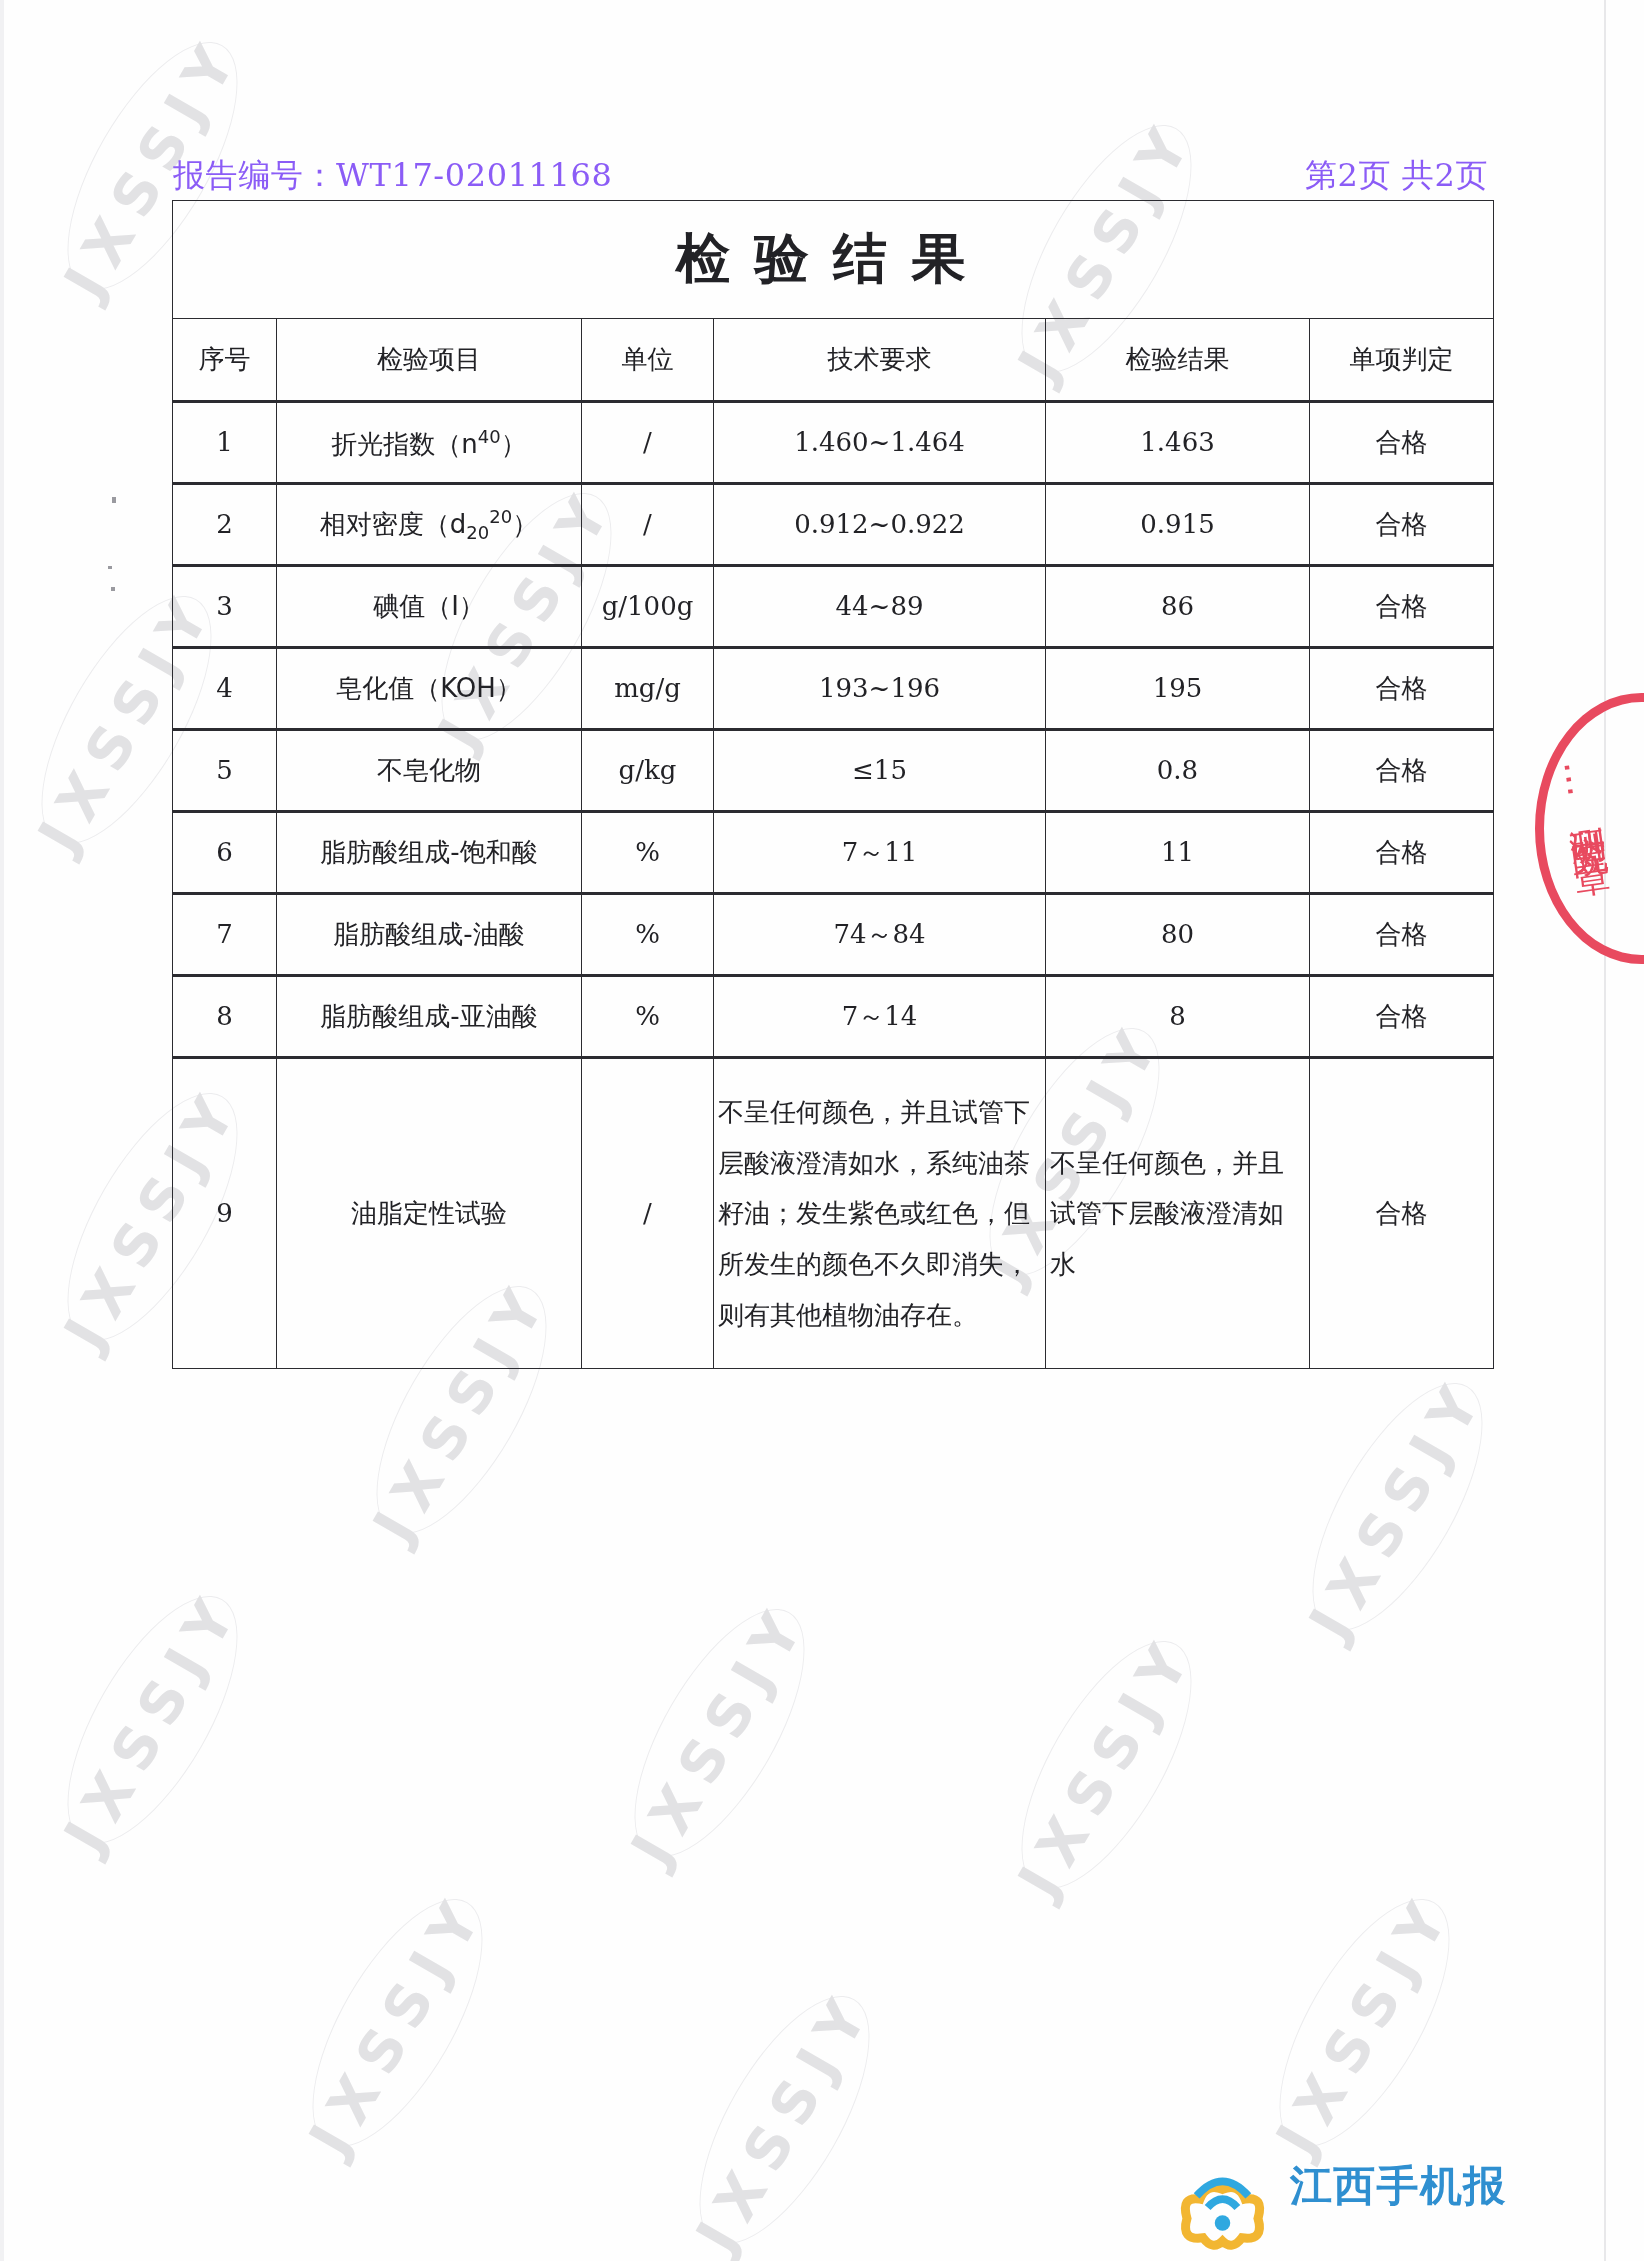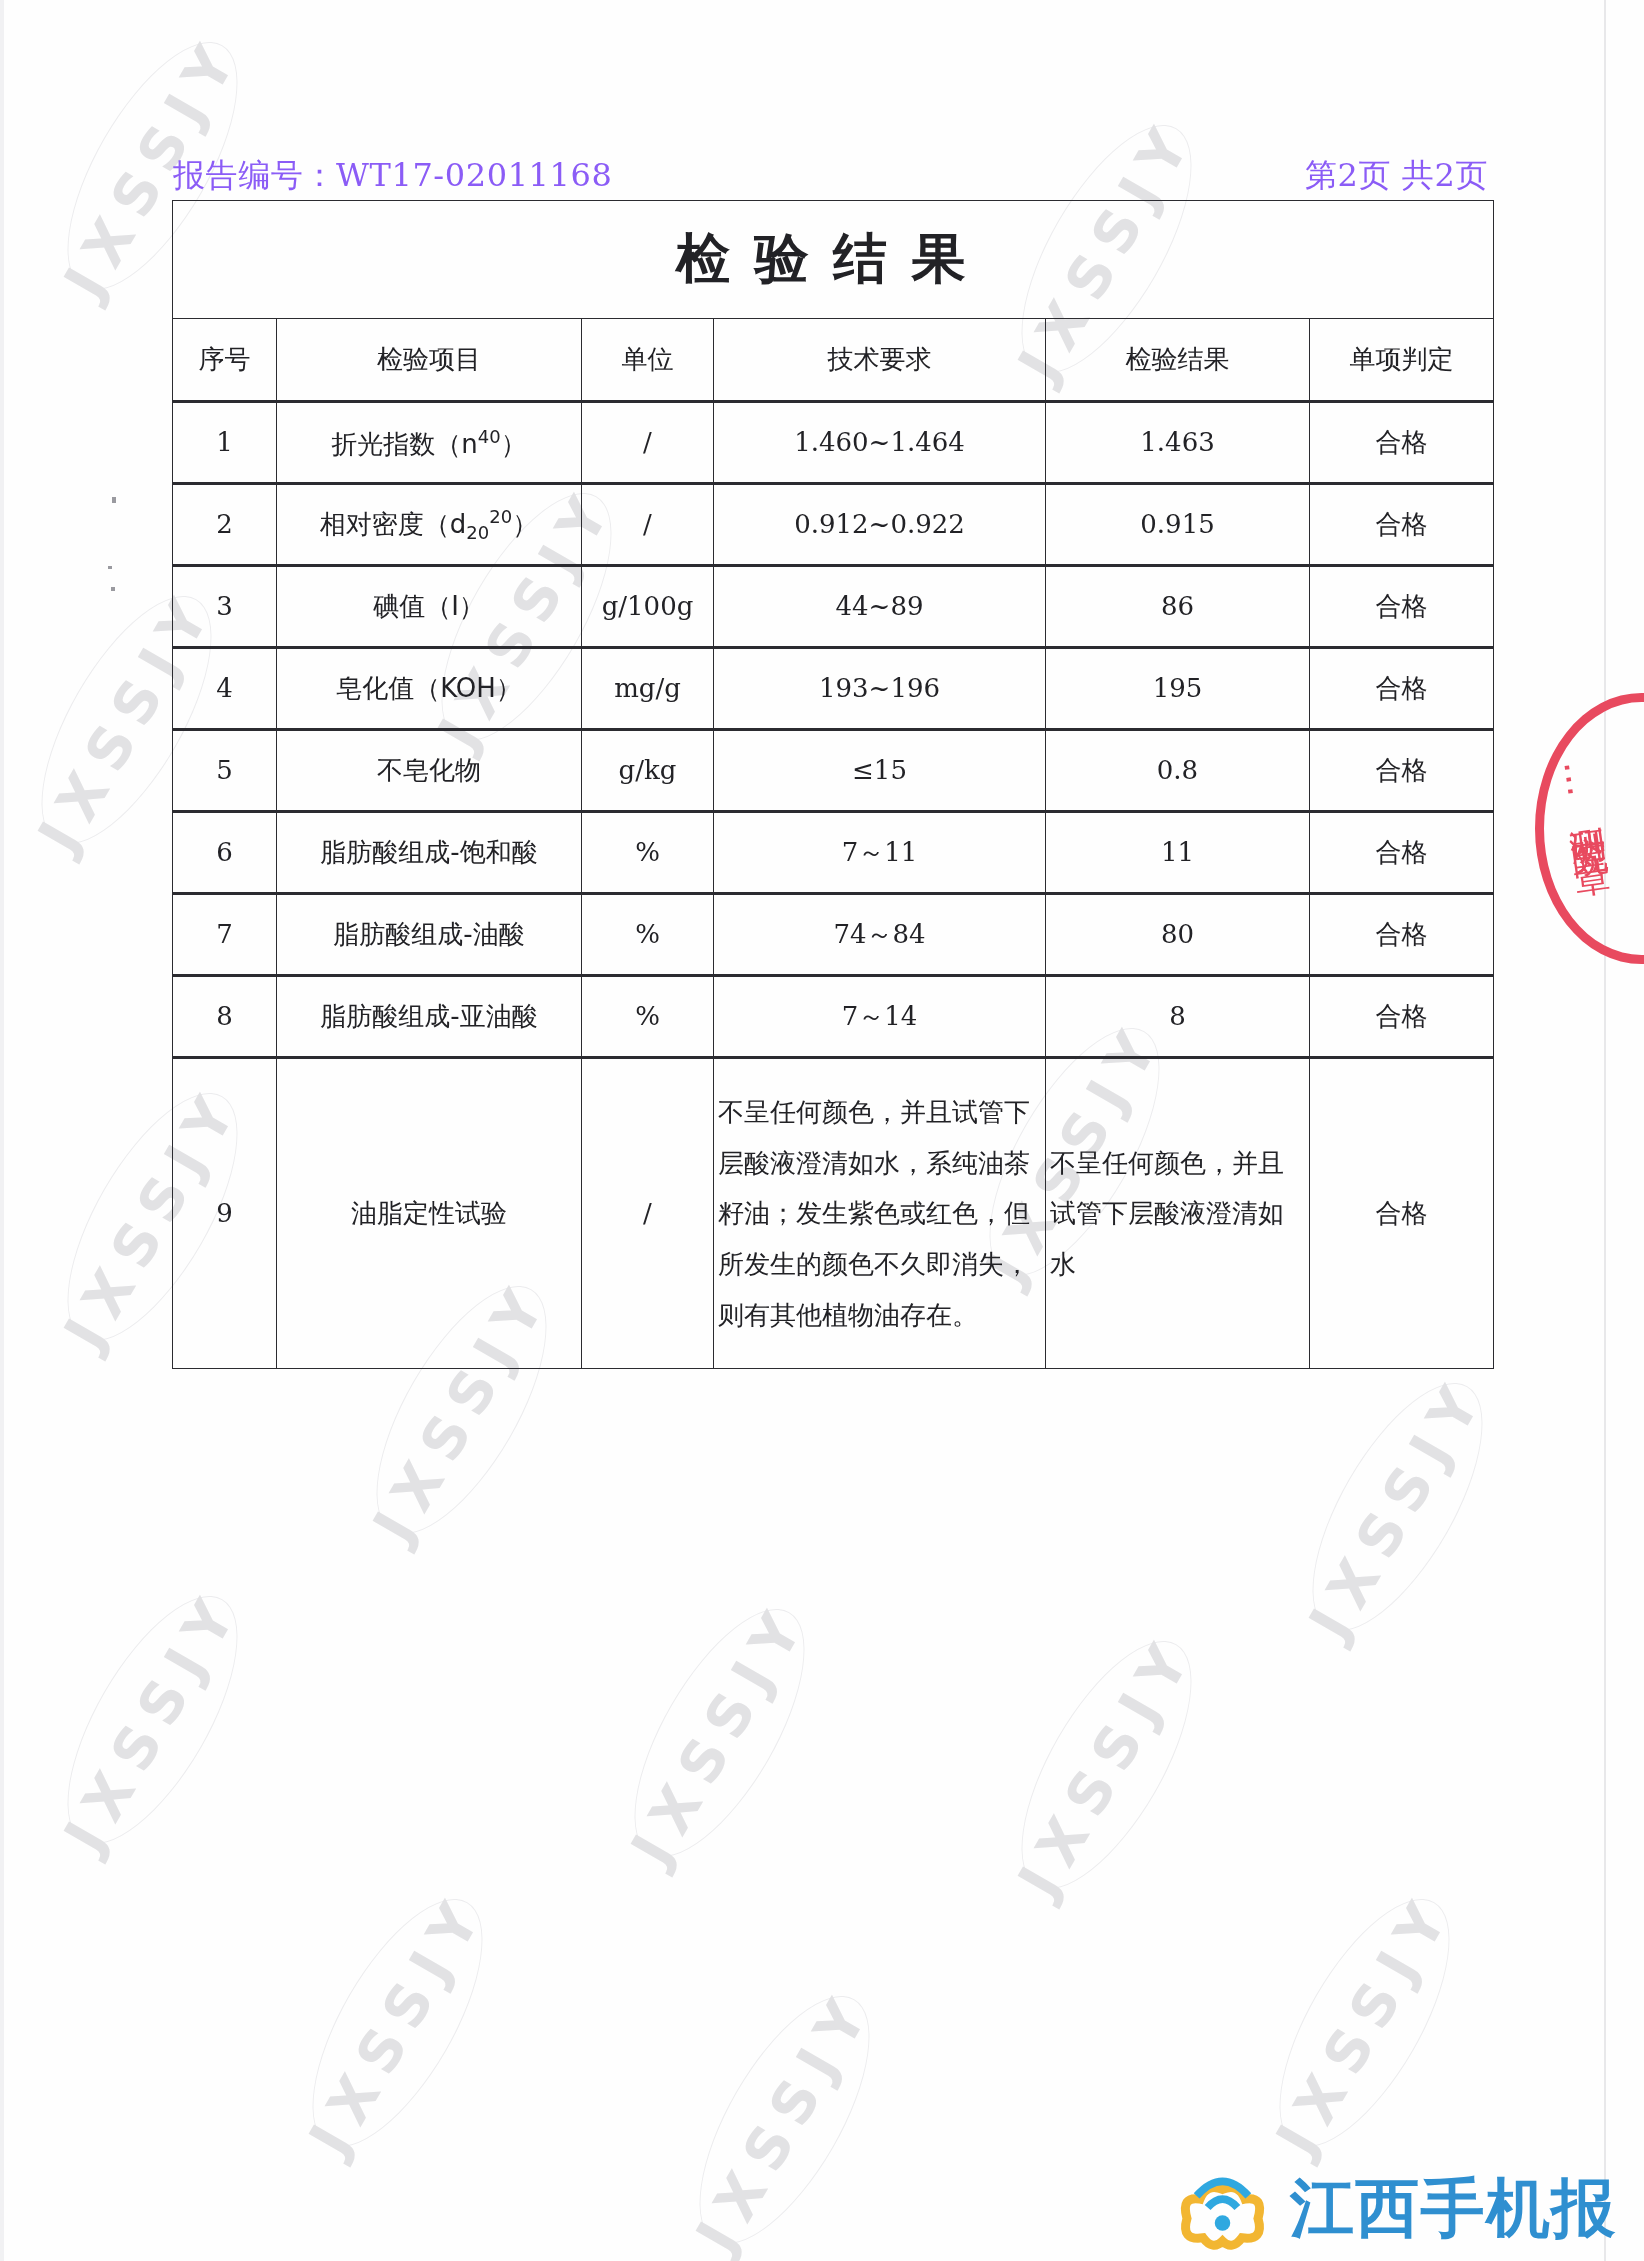--- a/index.html
+++ b/index.html
@@ -42,21 +42,21 @@
     position:absolute; left:1535px; top:693px; width:213px; height:271px;
     border:9px solid #e84a5f; border-radius:50%; color:#e84a5f;
     font-family:"DejaVu Sans","Liberation Sans",sans-serif; font-size:36px;
     box-sizing:border-box;
   }
   .stamp-text { position:absolute; left:11.6px; top:58px; writing-mode:vertical-rl; letter-spacing:3.9px; transform:rotate(-8deg); }
   .logo { position:absolute; left:1174px; top:2057px; width:451px; height:193px; }
   .logo-top { position:absolute; left:84px; top:6.4px; font-family:"DejaVu Serif","Liberation Serif",serif; font-size:72px; font-weight:bold; font-style:italic; letter-spacing:2.6px; }
   .logo-top .red { color:#e03a3a; }
   .logo-top .green { color:#3aa64a; }
-  .logo-bottom { position:absolute; left:116px; top:108px; font-family:"DejaVu Sans","Liberation Sans",sans-serif; font-size:64px; font-weight:bold; color:#2f8fd0; letter-spacing:1.3px; }
+  .logo-bottom { position:absolute; left:116px; top:101px; font-family:"DejaVu Sans","Liberation Sans",sans-serif; font-size:42px; font-weight:bold; color:#2f8fd0; letter-spacing:1.3px; }
   .logo-icon { position:absolute; left:0; top:113px; width:97px; height:84px; }
   .specks { position:absolute; width:3.9px; height:6.4px; background:#9a9aa0; }
 </style>
 </head>
 <body>
 
 <div class="page-edge-left"></div>
 <div class="page-edge"></div>
 
 <div class="wm" style="left:13px;top:110px;">JXSSJY</div>

